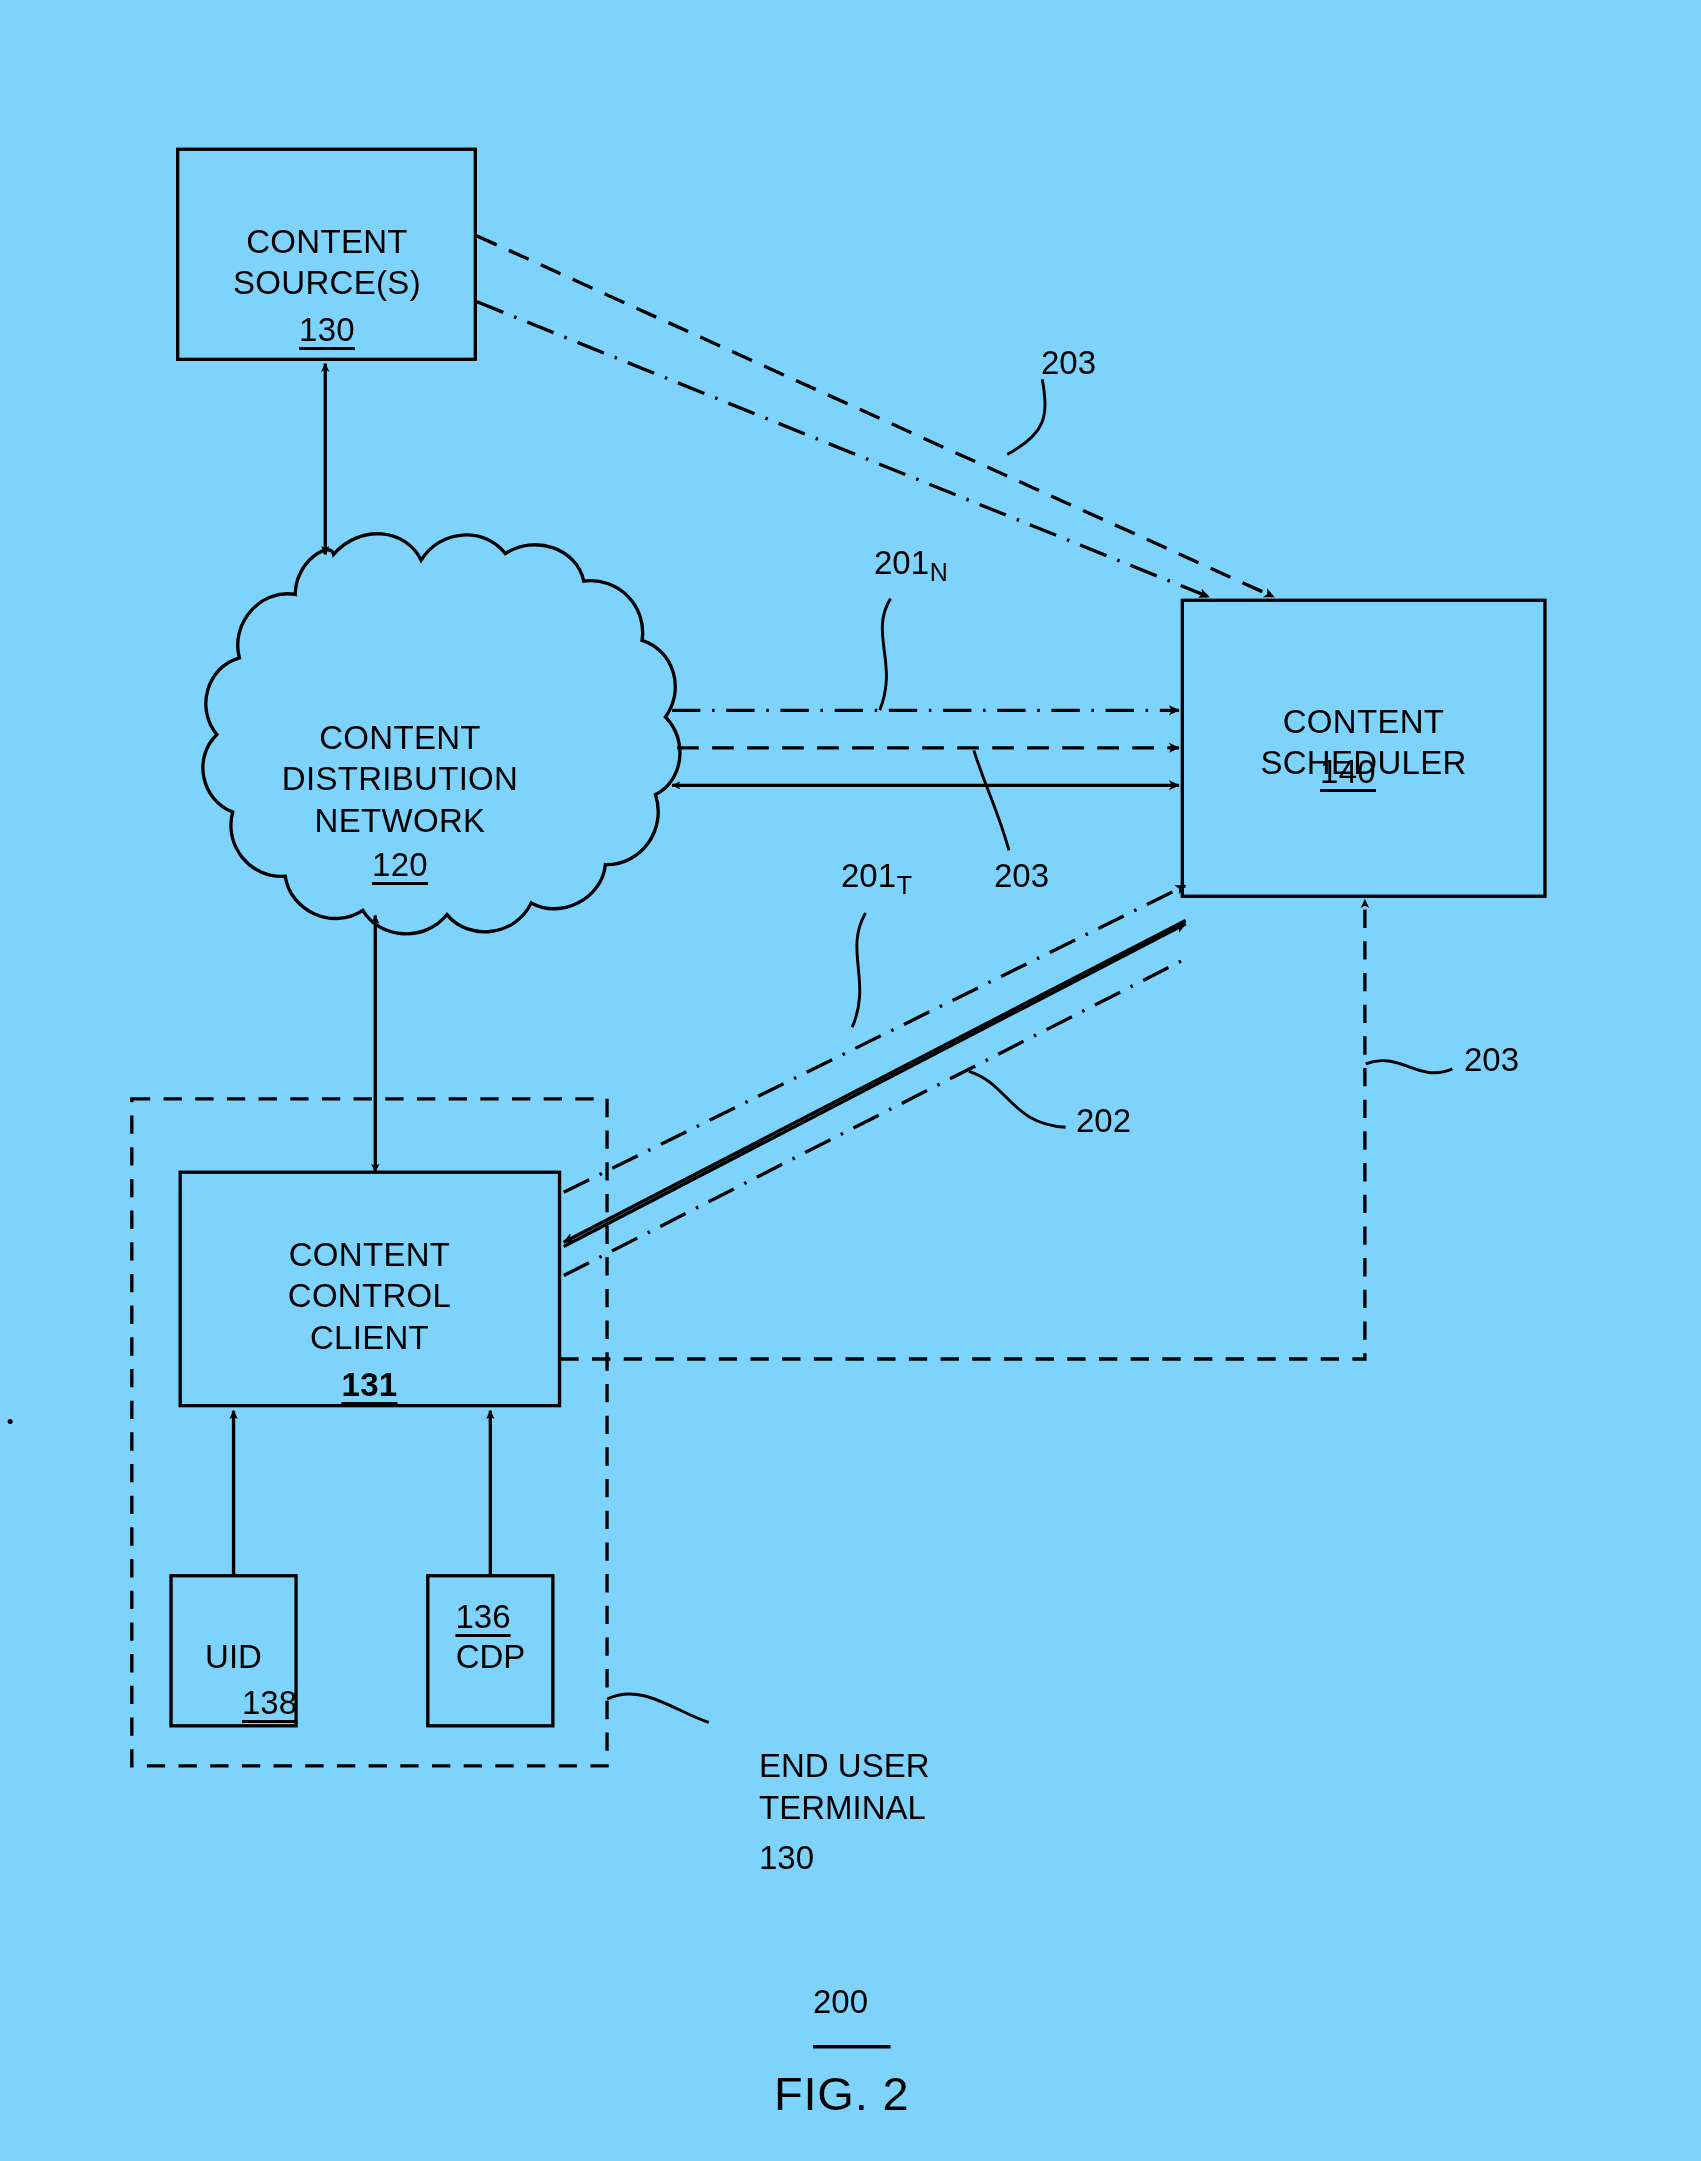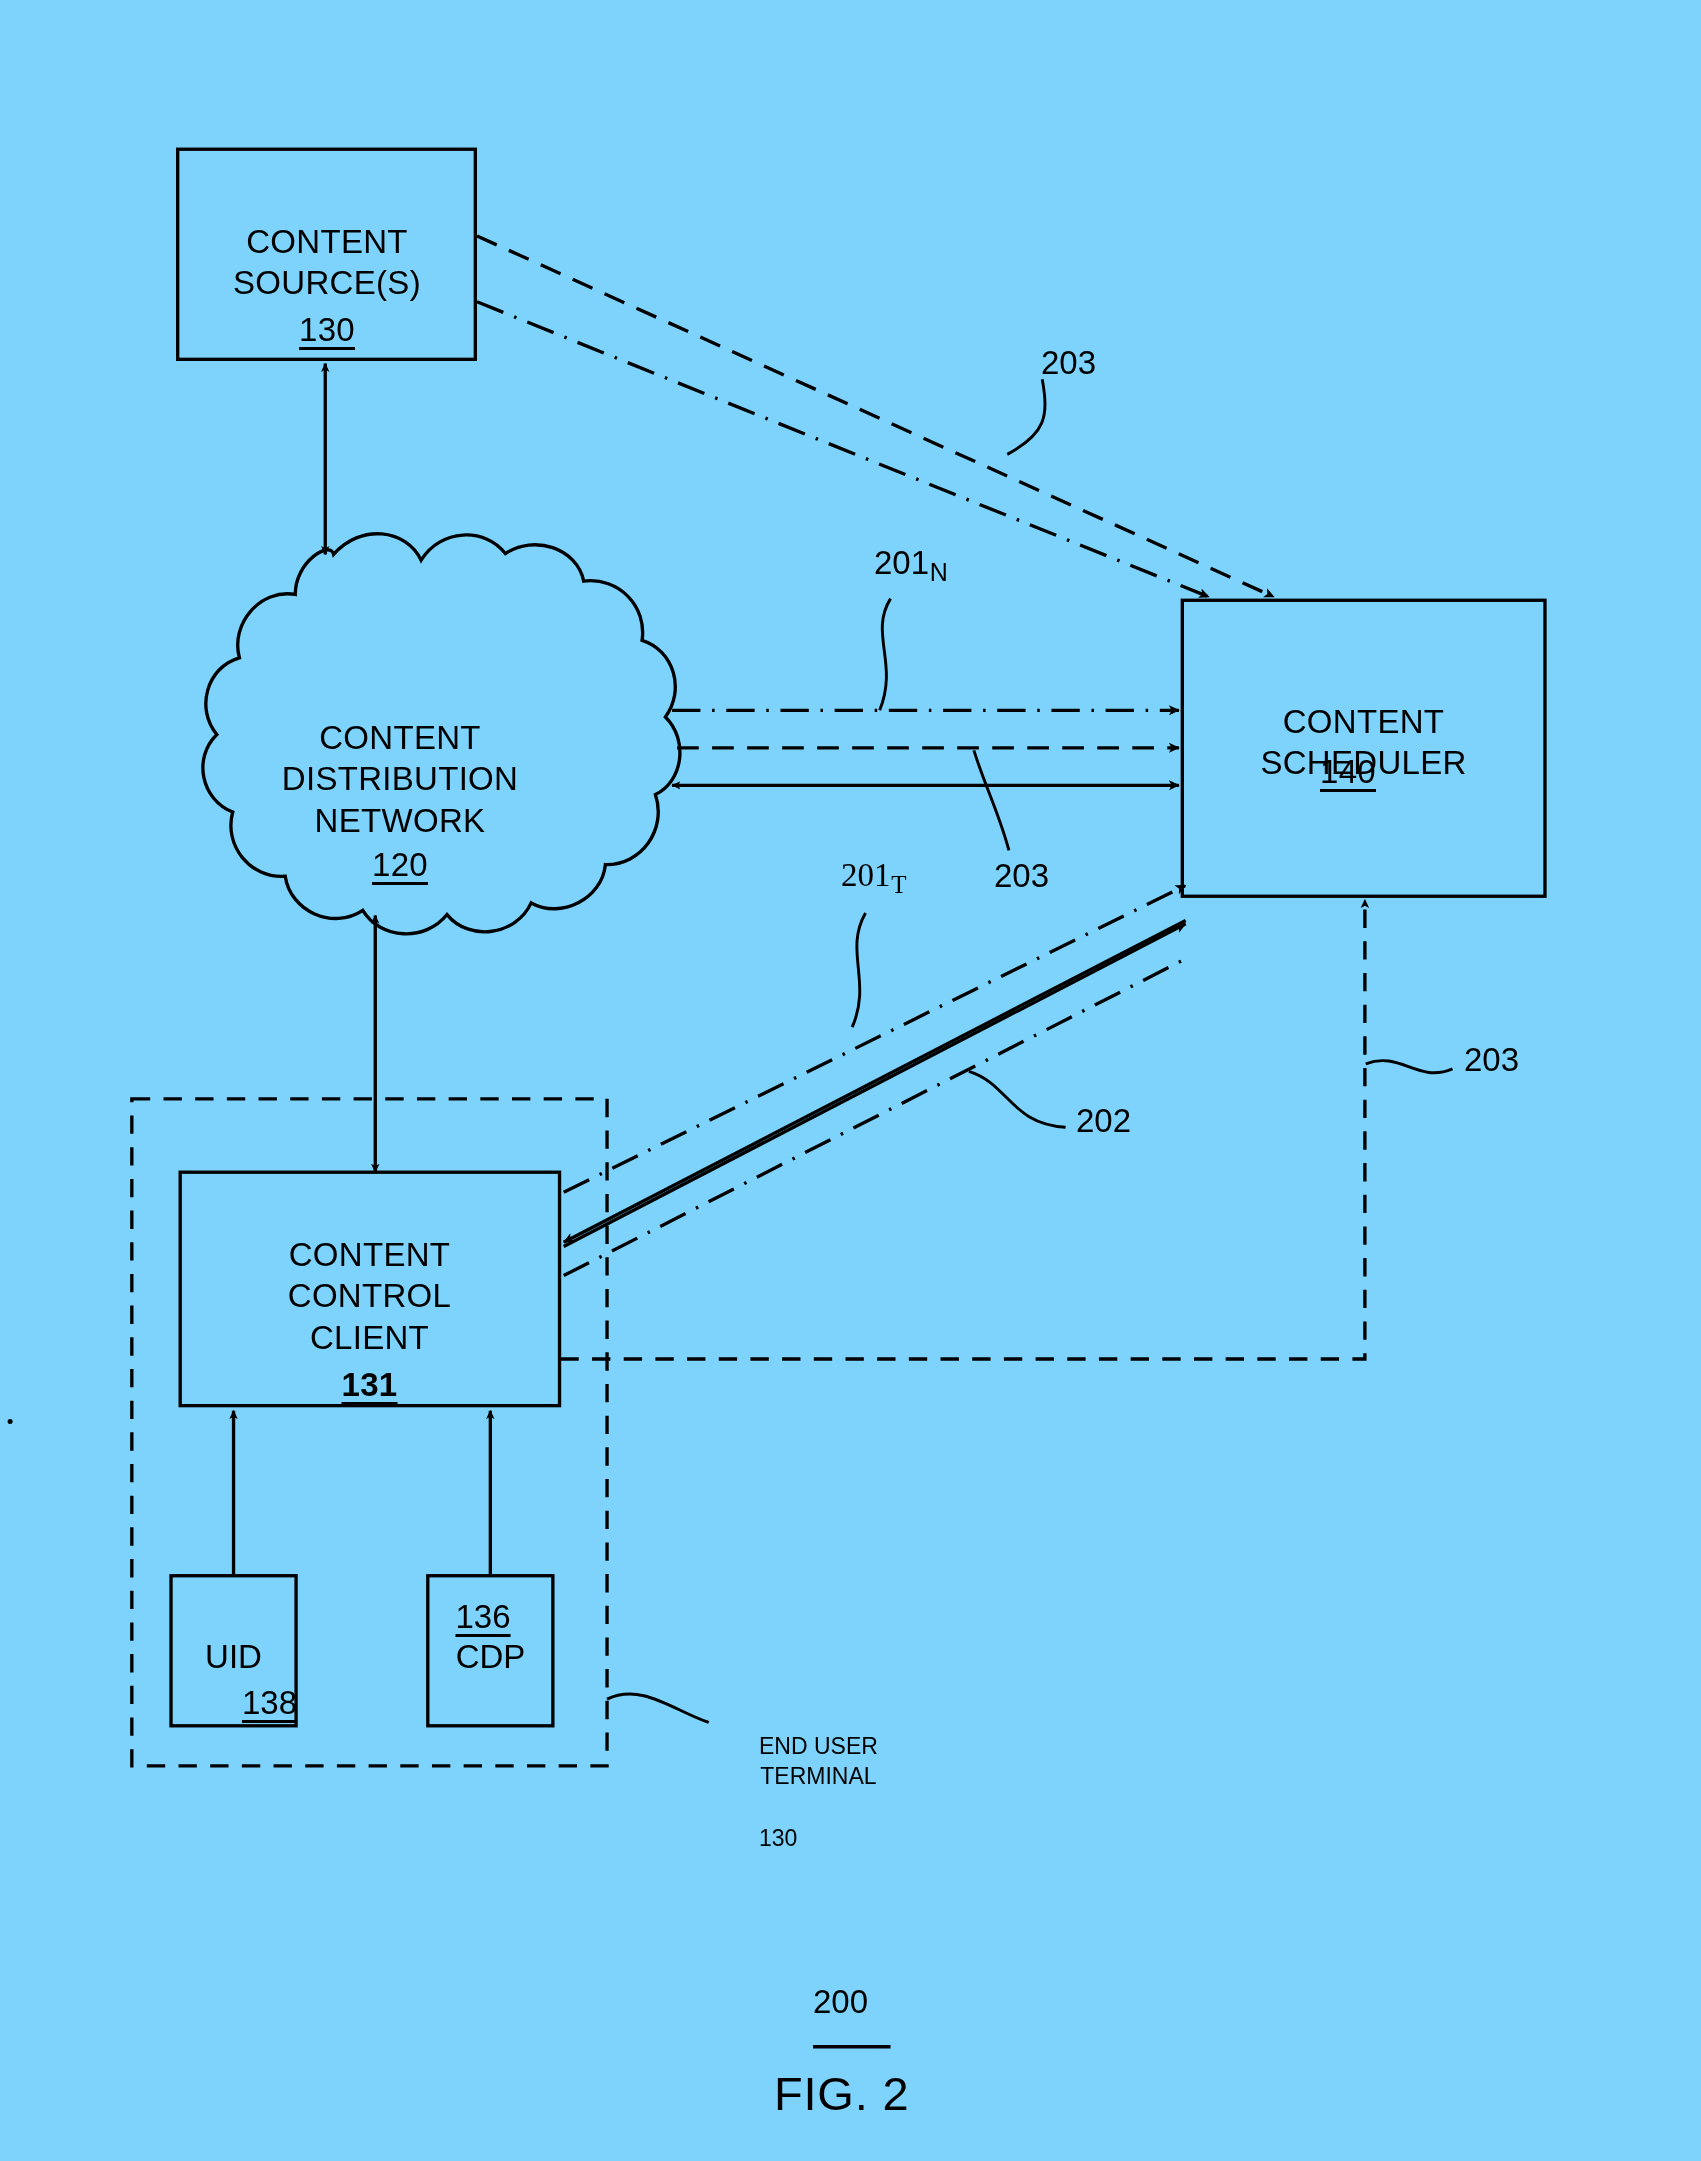--- a/index.html
+++ b/index.html
@@ -63,24 +63,24 @@
   }
   .small-box-label {
     position: absolute;
     text-align: center;
     font-size: 33px;
     line-height: 1.3;
     white-space: pre-line;
   }
   .outer-label {
     position: absolute;
-    font-size: 23px;
+    font-size: 33px;
     line-height: 1.28;
     white-space: pre-line;
-    text-align: center;
+    text-align: left;
   }
 </style>
 </head>
 <body>
 
 <div id="figure">
 
   <svg class="layer" viewBox="0 0 2040 2592" xmlns="http://www.w3.org/2000/svg">
     <defs>
       <marker id="arrowEnd" viewBox="0 0 12 12" refX="11" refY="6" markerWidth="11" markerHeight="11" orient="auto-start-reverse" markerUnits="userSpaceOnUse">
@@ -220,21 +220,21 @@
   </div>
 
   <div class="ref-label" style="left:1041px; top:344px;">
     <span>203</span>
   </div>
 
   <div class="ref-label" style="left:874px; top:544px;">
     <span>201</span><span class="sub">N</span>
   </div>
 
-  <div class="ref-label" style="left:841px; top:857px;font-family:Liberation Serif, serif;">
+  <div class="ref-label" style="left:841px; top:857px;">
     <span>201</span><span class="sub">T</span>
   </div>
 
   <div class="ref-label" style="left:994px; top:857px;">
     <span>203</span>
   </div>
 
   <div class="ref-label" style="left:1076px; top:1102px;">
     <span>202</span>
   </div>

